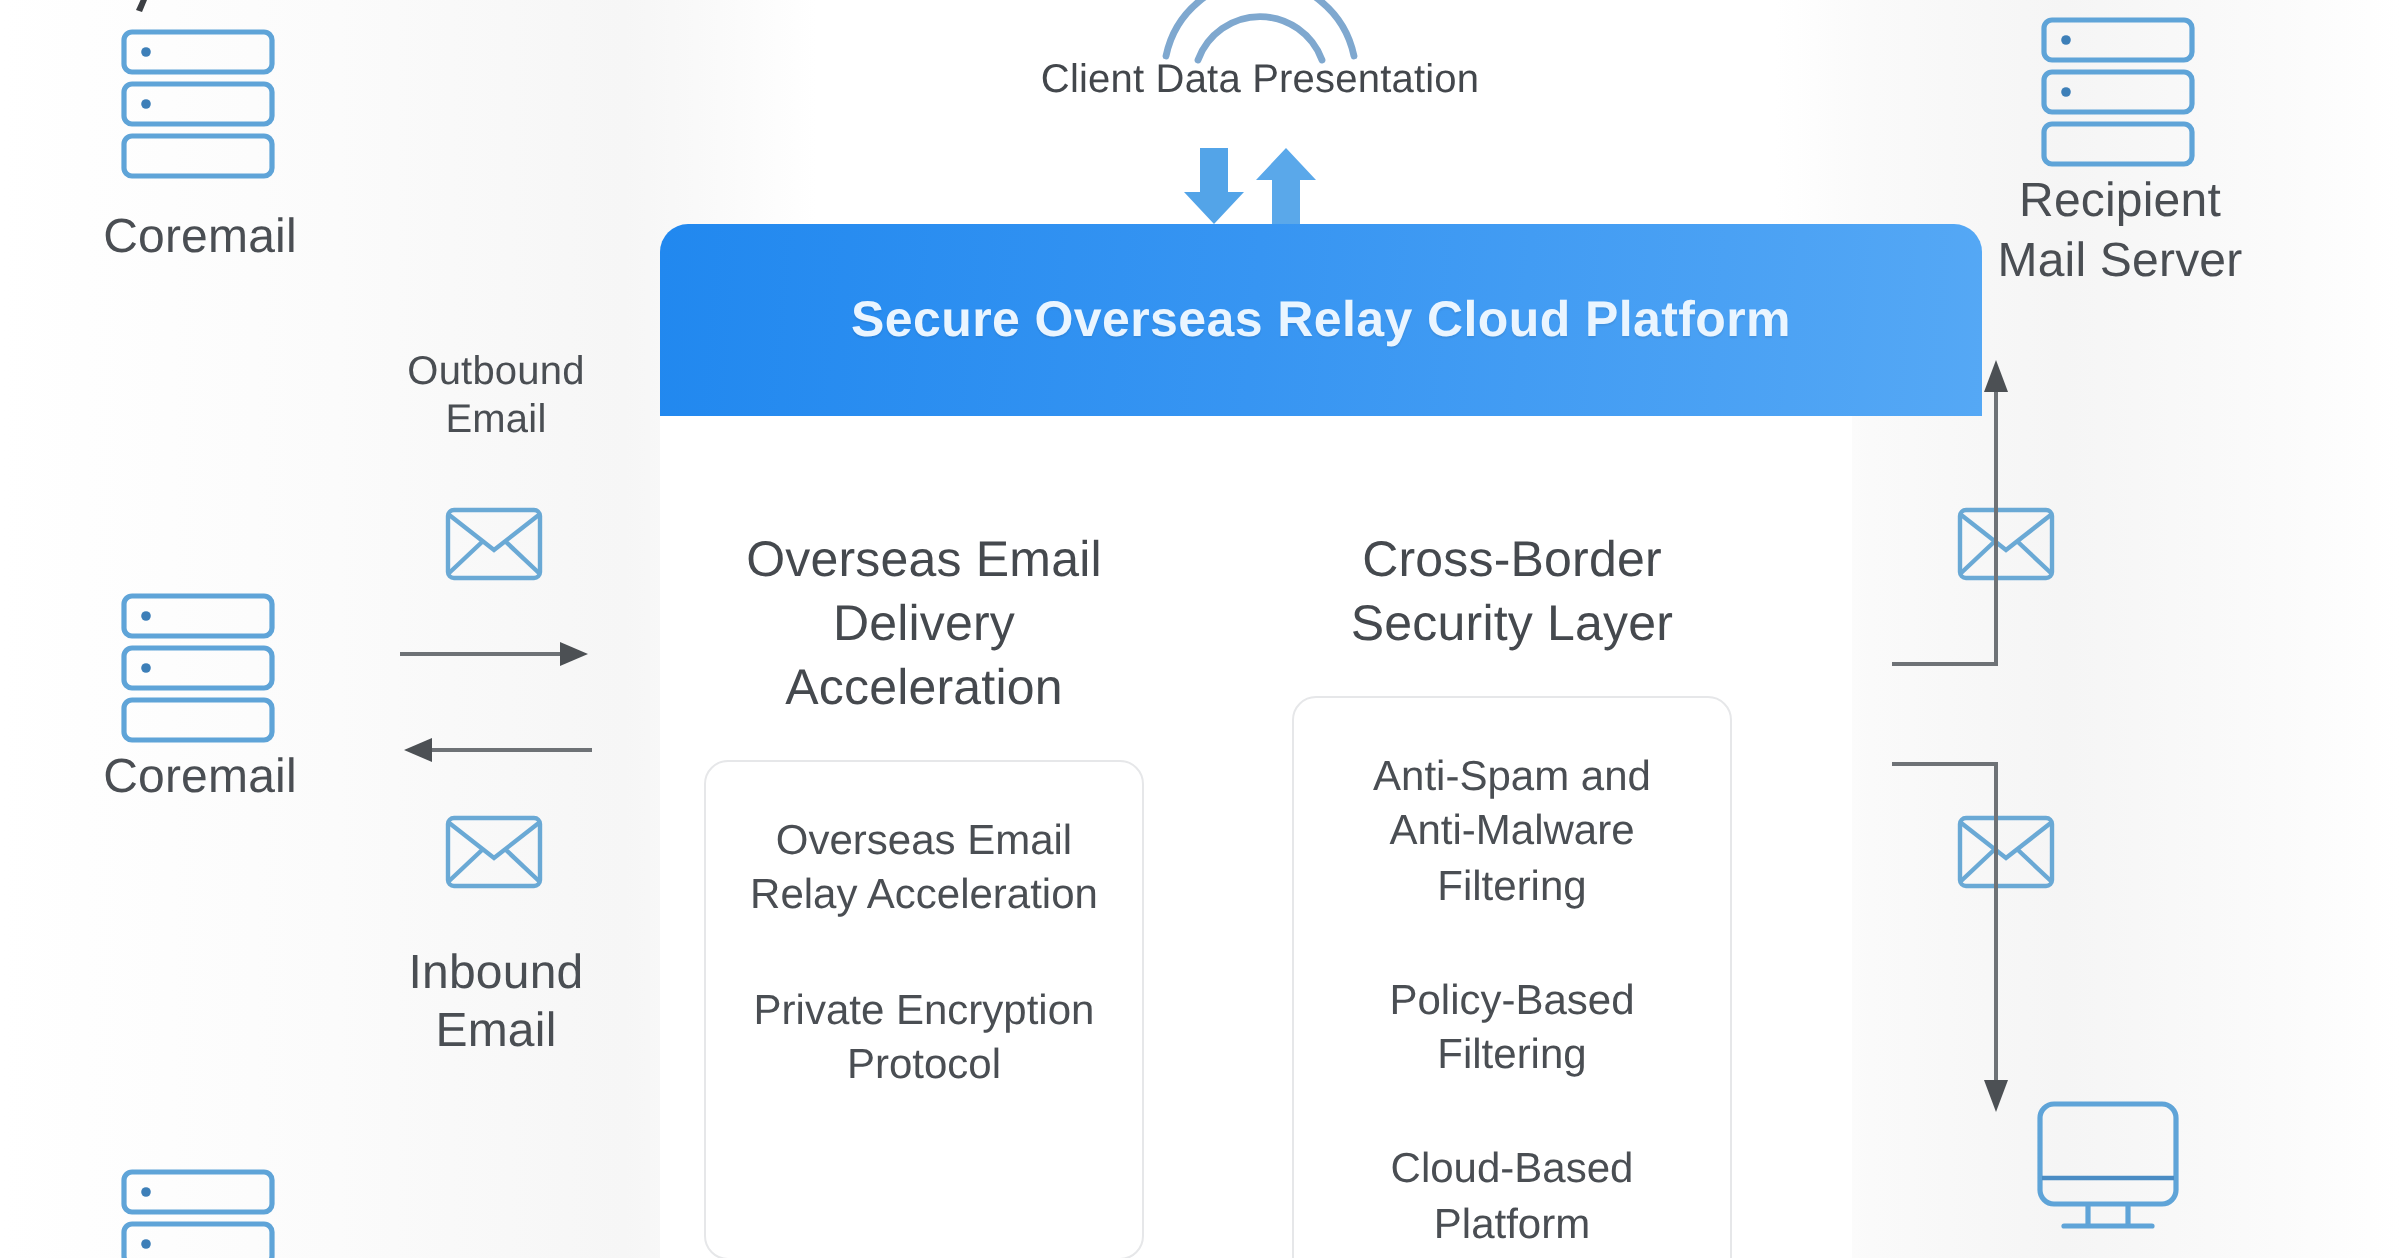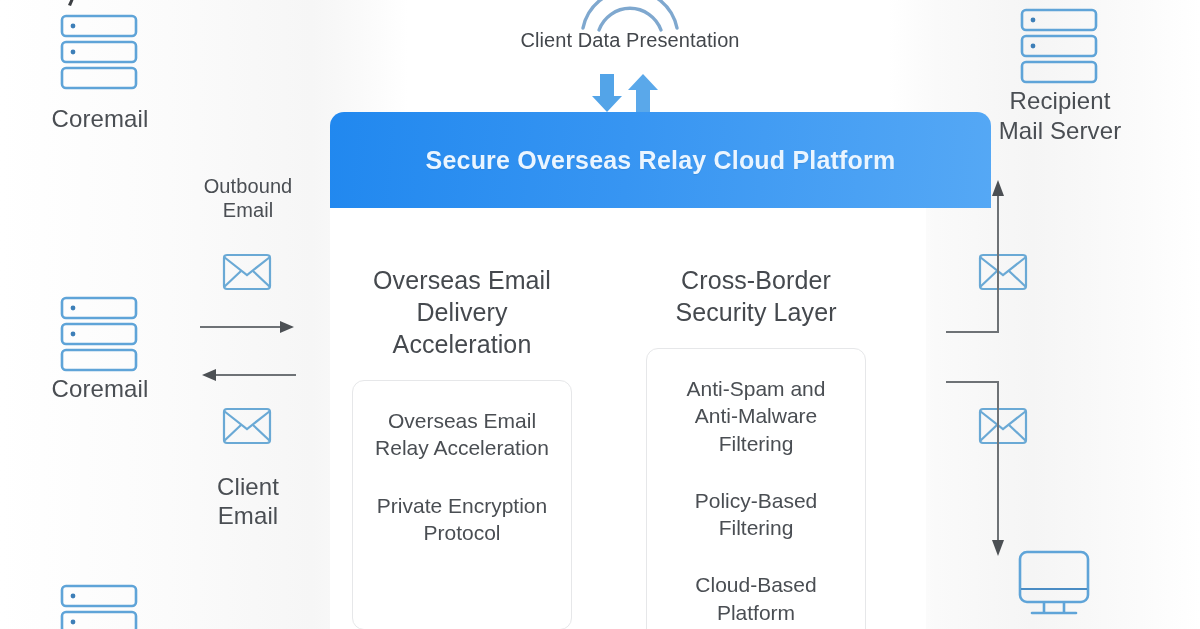--- a/index.html
+++ b/index.html
@@ -203,21 +203,21 @@
 
   <div class="node" id="envelope-inbound">
     <svg width="50" height="40" viewBox="0 0 50 40">
       <rect x="2" y="3" width="46" height="34" rx="3" fill="none" stroke="#6aa9d5" stroke-width="2.2"></rect>
       <path d="M2 5 L25 23 L48 5" fill="none" stroke="#6aa9d5" stroke-width="2.2"></path>
       <path d="M2 35 L19 19" fill="none" stroke="#6aa9d5" stroke-width="2.2"></path>
       <path d="M48 35 L31 19" fill="none" stroke="#6aa9d5" stroke-width="2.2"></path>
     </svg>
   </div>
 
-  <div class="lbl" id="inbound-label">Client
+  <div class="lbl" id="inbound-label">Inbound
 Email</div>
 
   <div class="node" id="cloud-arc">
     <svg width="110" height="80" viewBox="0 0 110 80">
       <path d="M8 74 A48 48 0 0 1 102 74" fill="none" stroke="#7fa8cf" stroke-width="3.4" stroke-linecap="round"></path>
       <path d="M24 76 A33 33 0 0 1 86 76" fill="none" stroke="#7fa8cf" stroke-width="3.4" stroke-linecap="round"></path>
     </svg>
   </div>
 
   <div class="lbl" id="client-data-label">Client Data Presentation</div>

